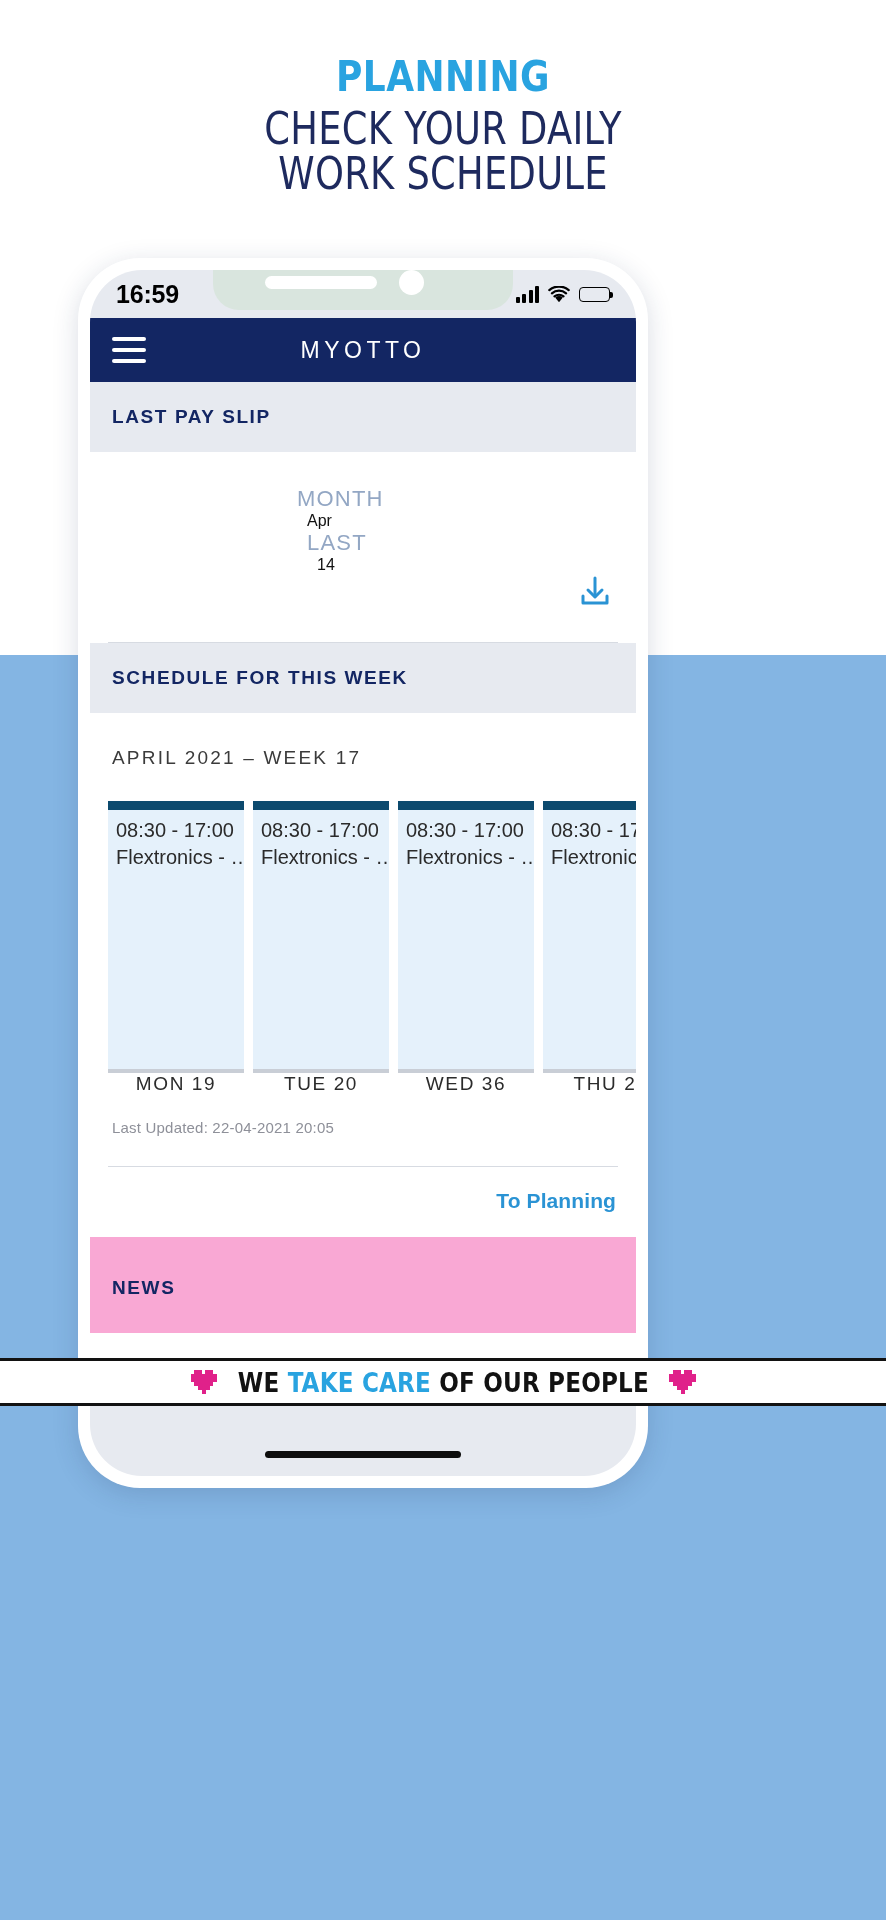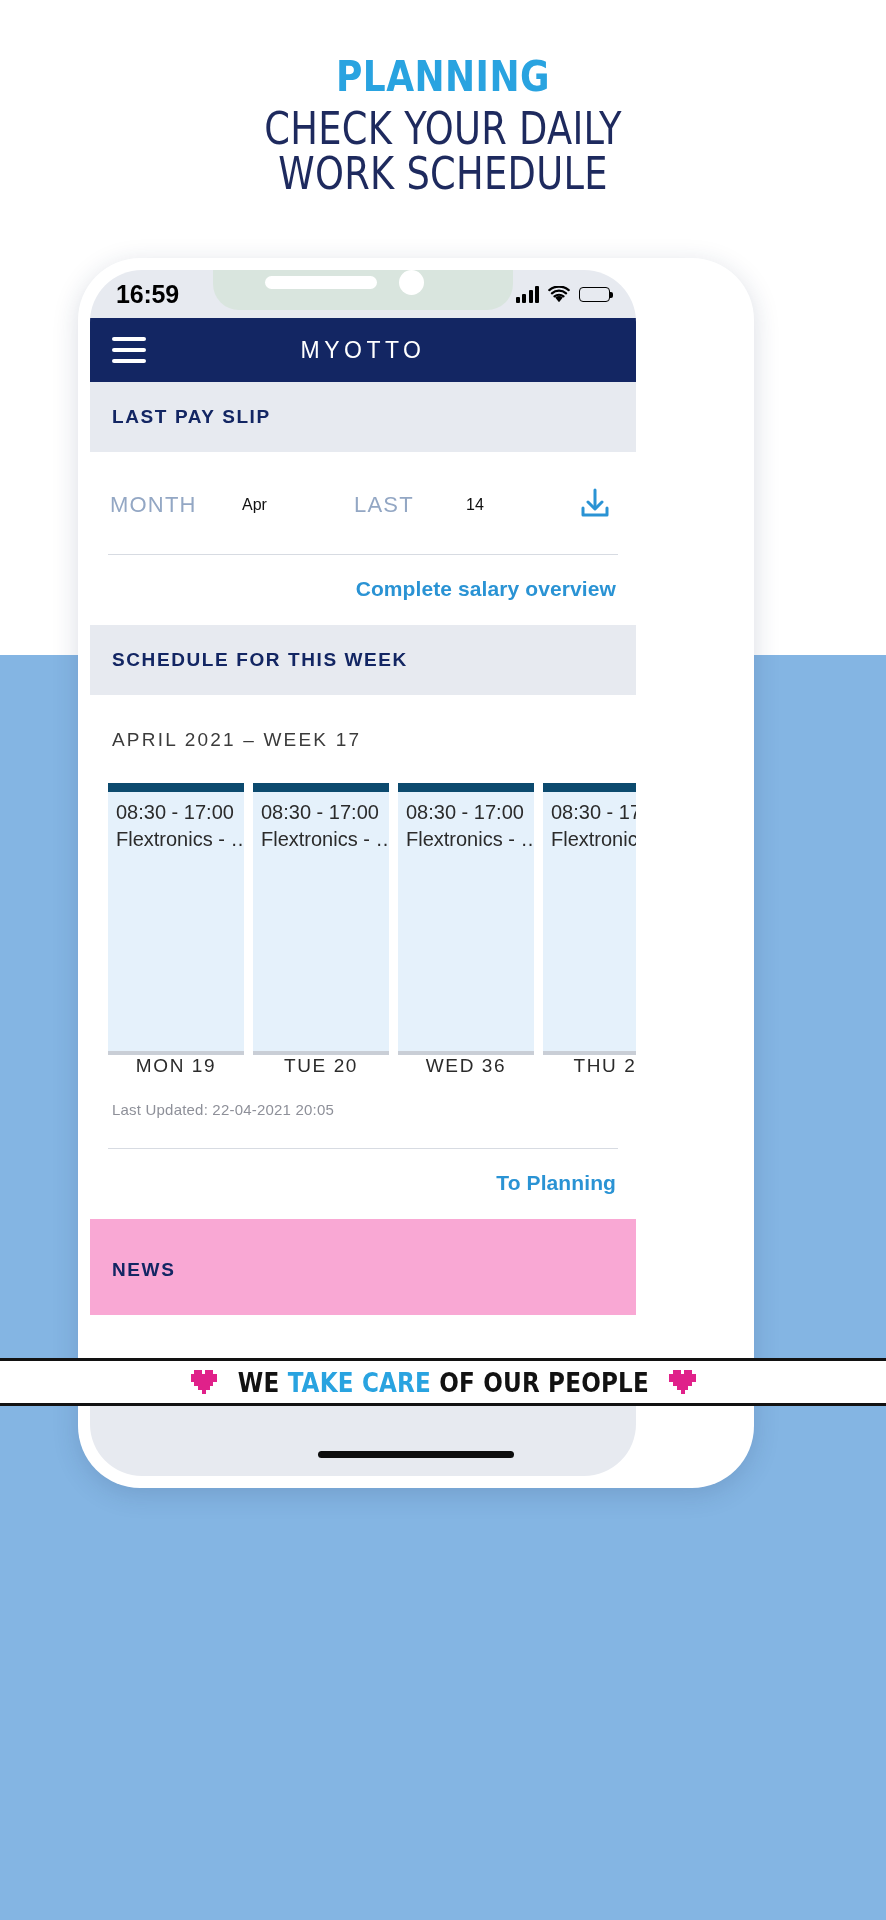--- a/index.html
+++ b/index.html
@@ -45,21 +45,21 @@
     color:#1e2a5e;
     line-height:1.03;
     transform:scaleX(0.93);
   }
   #headline .l1 { margin-top:8px; }
 
   
   #phone {
     position:absolute;
     left:78px; top:258px;
-    width:676px; height:1230px;
+    width:570px; height:1230px;
     background:#ffffff;
     border-radius:62px;
     box-shadow:0 6px 26px rgba(30,50,90,0.17);
     z-index:10;
   }
   #phone-screen {
     position:absolute;
     left:12px; top:12px;
     width:546px; height:1206px;
     border-radius:52px;
@@ -150,20 +150,21 @@
     letter-spacing:1.6px;
   }
 
   .white-block { background:#ffffff; }
 
   
   #payslip-row {
     display:flex; align-items:center;
     padding:34px 20px 30px 20px;
     gap:0;
+    flex-direction:column;
   }
   #payslip-row .lbl {
     font-size:22px; color:#93a7c4; letter-spacing:1.2px;
   }
   #payslip-row .val {
     font-size:16px; color:#111; font-weight:400;
   }
   #payslip-row .c-month-lbl { width:132px; }
   #payslip-row .c-month-val { width:112px; }
   #payslip-row .c-week-lbl  { width:112px; }
@@ -336,23 +337,20 @@
           <span>
             <svg width="34" height="34" viewBox="0 0 34 34">
               <path d="M17 4 V22" stroke="#2a93d4" stroke-width="3" fill="none" stroke-linecap="round"></path>
               <path d="M10 16 L17 23 L24 16" stroke="#2a93d4" stroke-width="3" fill="none" stroke-linecap="round" stroke-linejoin="round"></path>
               <path d="M5 22 V29 H29 V22" stroke="#2a93d4" stroke-width="3" fill="none" stroke-linecap="round" stroke-linejoin="round"></path>
             </svg>
           </span>
         </div>
       </div>
       <div class="divider"></div>
-      <div class="link-row">
-        <a href="#">Complete salary overview</a>
-      </div>
     </div>
 
     <div class="section-band">
       <div class="t">SCHEDULE FOR THIS WEEK</div>
     </div>
 
     <div class="white-block">
       <div id="week-label">APRIL 2021 – WEEK 17</div>
 
       <div id="cards-wrap">

